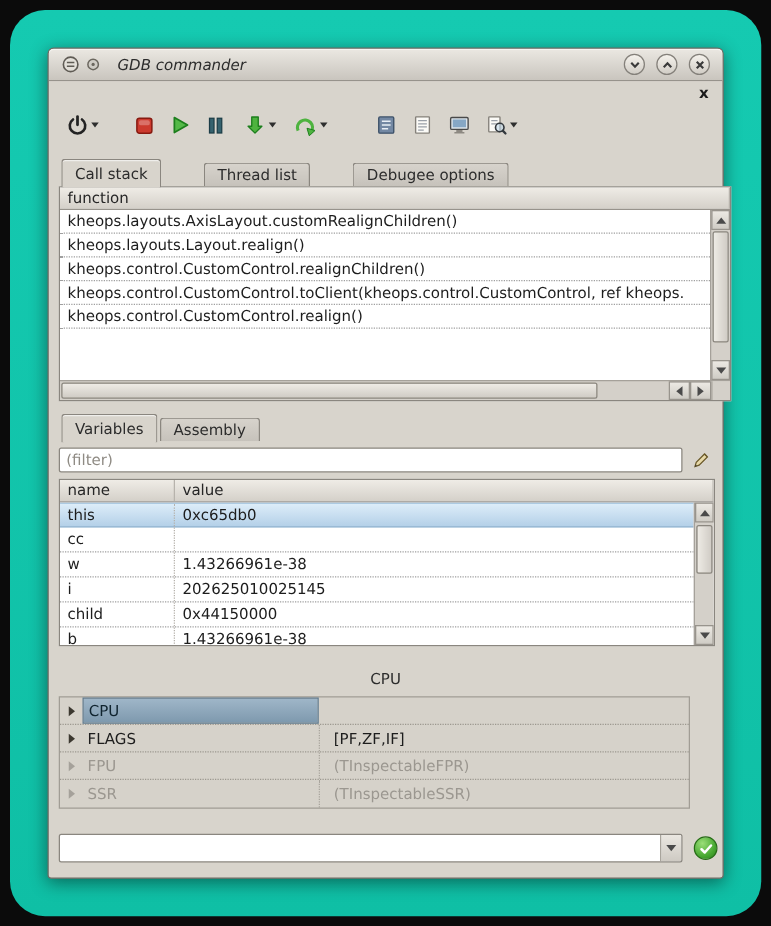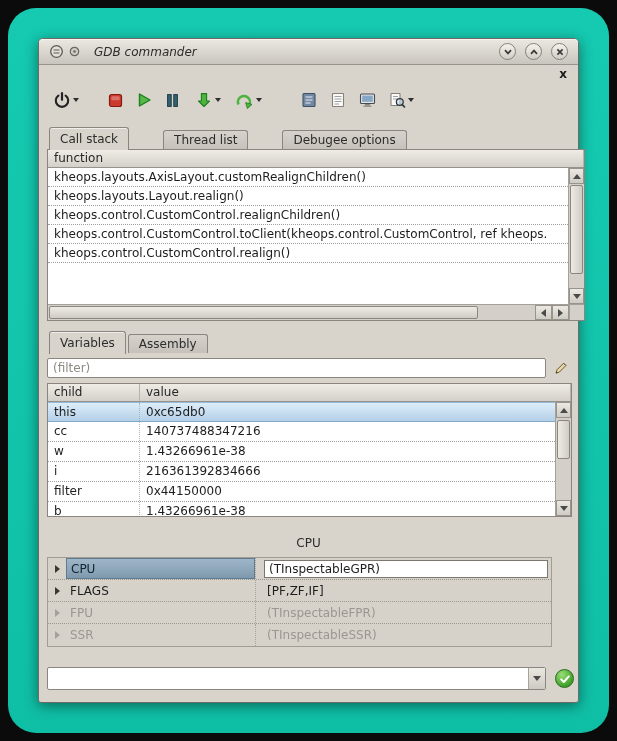--- a/index.html
+++ b/index.html
@@ -367,42 +367,41 @@
   <div class="pen-btn">
     <svg width="16" height="16" viewBox="0 0 16 16">
       <path d="M3 13.2 L4 9.8 L10.6 3.2 L12.9 5.5 L6.3 12.1 Z" fill="#e8d9a8" stroke="#6b5a2a" stroke-width="1"></path>
       <path d="M10.6 3.2 L12.9 5.5" stroke="#6b5a2a" stroke-width="1"></path>
       <path d="M3 13.2 L4.6 12.7 L3.5 11.6 Z" fill="#3a3a3a"></path>
     </svg>
   </div>
 
   <div class="panel" style="left:8px; top:344px; width:525px; height:134px;">
     <div class="thead">
-      <div class="th" style="width:92px;">child</div>
+      <div class="th" style="width:92px;">name</div>
       <div class="th" style="flex:1;">value</div>
     </div>
     <div class="v-body">
       <div class="v-row sel">
         <div class="v-name">this</div>
         <div class="v-val">0xc65db0</div>
       </div>
       <div class="v-row">
         <div class="v-name">cc</div>
-        <div class="v-val">140737488347216</div>
       </div>
       <div class="v-row">
         <div class="v-name">w</div>
         <div class="v-val">1.43266961e-38</div>
       </div>
       <div class="v-row">
         <div class="v-name">i</div>
-        <div class="v-val">216361392834666</div>
+        <div class="v-val">202625010025145</div>
       </div>
       <div class="v-row">
-        <div class="v-name">filter</div>
+        <div class="v-name">child</div>
         <div class="v-val">0x44150000</div>
       </div>
       <div class="v-row">
         <div class="v-name">b</div>
         <div class="v-val">1.43266961e-38</div>
       </div>
     </div>
     <div class="vscroll" style="bottom:0;">
       <div class="sb-btn">
           <span class="tri tri-up"></span>
@@ -416,23 +415,20 @@
     </div>
   </div>
 
   <div class="cpu-title">CPU</div>
   <div class="cpu-grid">
     <div class="cpu-row">
       <div class="cpu-exp">
           <span class="tri exp-tri"></span>
         </div>
       <div class="cpu-name sel">CPU</div>
-      <div class="cpu-val">
-        <div class="cpu-editor">(TInspectableGPR)</div>
-      </div>
     </div>
     <div class="cpu-row">
       <div class="cpu-exp">
           <span class="tri exp-tri"></span>
         </div>
       <div class="cpu-name">FLAGS</div>
       <div class="cpu-val noedit">[PF,ZF,IF]</div>
     </div>
     <div class="cpu-row dis">
       <div class="cpu-exp">

